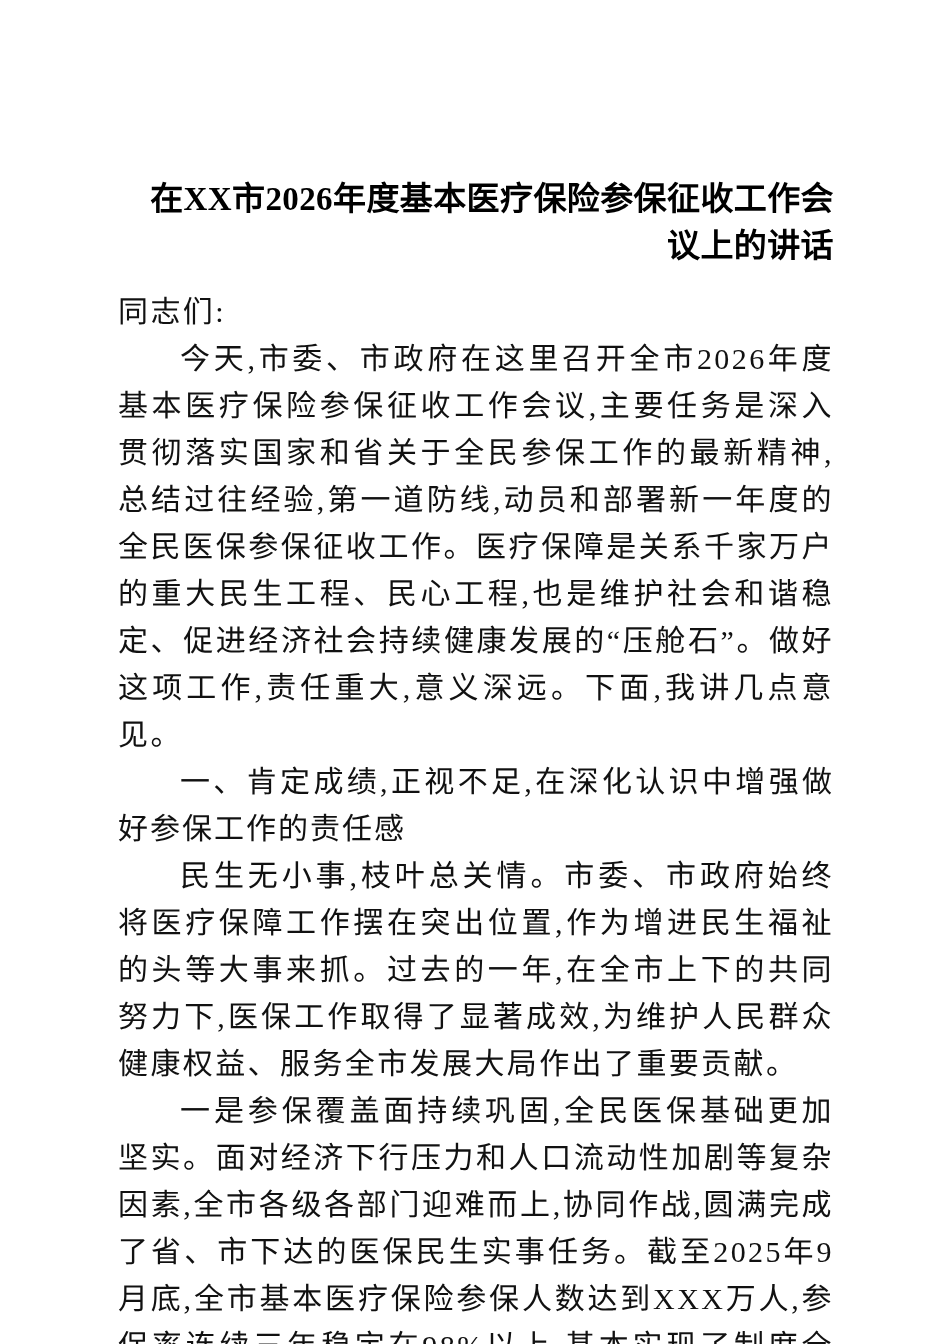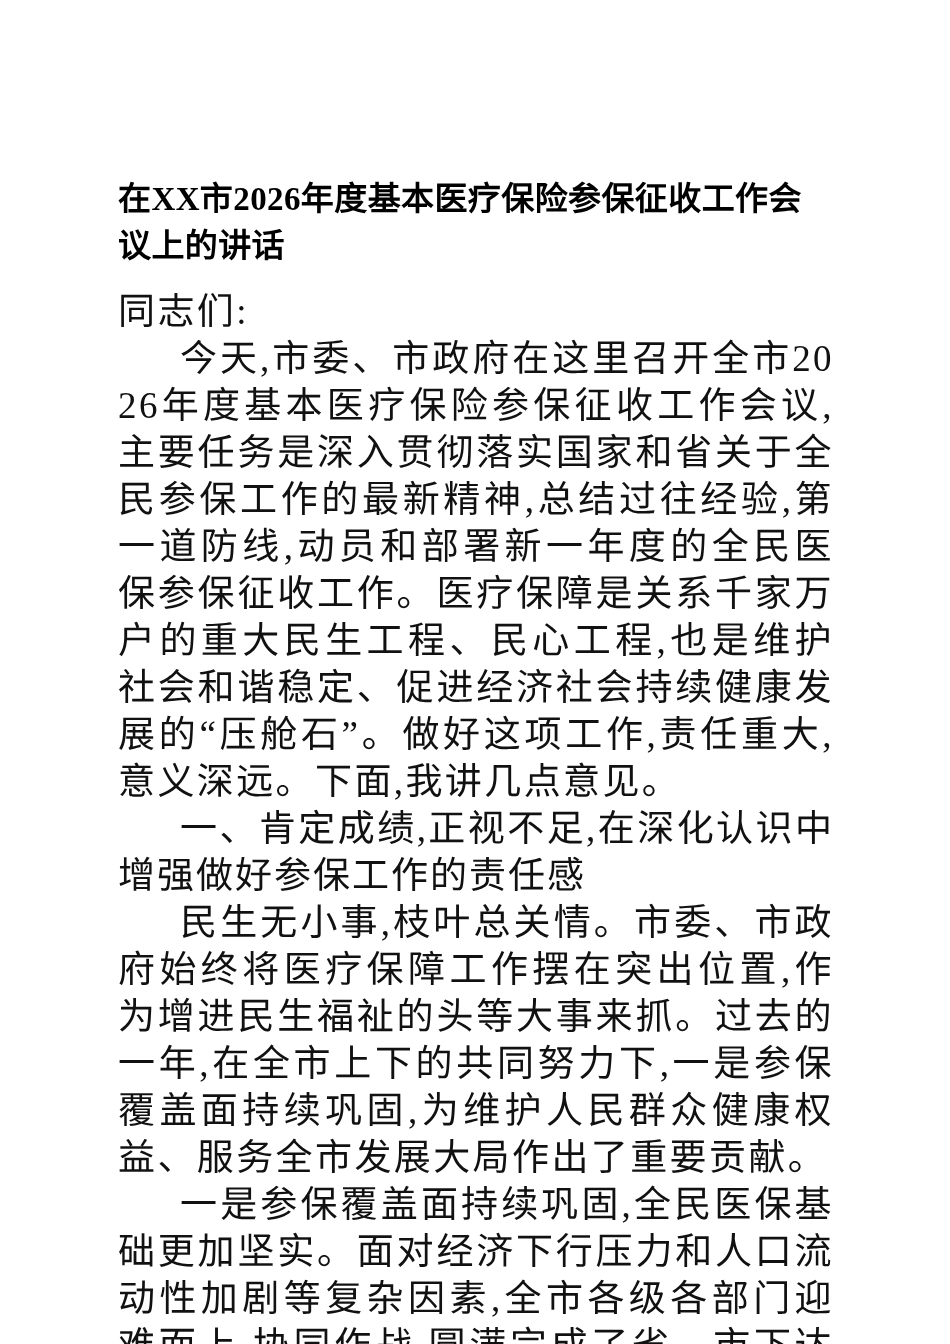--- a/index.html
+++ b/index.html
@@ -25,31 +25,31 @@
     top: 176px;
     width: 716px;
   }
 
   
   .doc-title {
     font-family: "Liberation Serif", "DejaVu Serif", serif;
     font-weight: bold;
     font-size: 33px;
     line-height: 47px;
-    text-align: left;
+    text-align: right;
     color: #000000;
     letter-spacing: 0.4px;
     margin: 0 0 18px 0;
     padding: 0;
   }
 
   
   .para {
     font-family: "Liberation Serif", "DejaVu Serif", serif;
-    font-size: 37px;
+    font-size: 30px;
     line-height: 47px;
     color: #111111;
     text-align: justify;
     text-justify: inter-ideograph;
     margin: 0;
     padding: 0;
     letter-spacing: 2.4px;
     word-break: break-all;
   }
 
@@ -75,19 +75,19 @@
   <div class="doc-body">
 
     <h1 class="doc-title">在XX市2026年度基本医疗保险参保征收工作会议上的讲话</h1>
 
     <p class="para noindent">同志们:</p>
 
     <p class="para indent">今天,市委、市政府在这里召开全市2026年度基本医疗保险参保征收工作会议,主要任务是深入贯彻落实国家和省关于全民参保工作的最新精神,总结过往经验,第一道防线,动员和部署新一年度的全民医保参保征收工作。医疗保障是关系千家万户的重大民生工程、民心工程,也是维护社会和谐稳定、促进经济社会持续健康发展的“压舱石”。做好这项工作,责任重大,意义深远。下面,我讲几点意见。</p>
 
     <p class="para heading">一、肯定成绩,正视不足,在深化认识中增强做好参保工作的责任感</p>
 
-    <p class="para indent">民生无小事,枝叶总关情。市委、市政府始终将医疗保障工作摆在突出位置,作为增进民生福祉的头等大事来抓。过去的一年,在全市上下的共同努力下,一是参保覆盖面持续巩固,为维护人民群众健康权益、服务全市发展大局作出了重要贡献。</p>
+    <p class="para indent">民生无小事,枝叶总关情。市委、市政府始终将医疗保障工作摆在突出位置,作为增进民生福祉的头等大事来抓。过去的一年,在全市上下的共同努力下,医保工作取得了显著成效,为维护人民群众健康权益、服务全市发展大局作出了重要贡献。</p>
 
     <p class="para indent">一是参保覆盖面持续巩固,全民医保基础更加坚实。面对经济下行压力和人口流动性加剧等复杂因素,全市各级各部门迎难而上,协同作战,圆满完成了省、市下达的医保民生实事任务。截至2025年9月底,全市基本医疗保险参保人数达到XXX万人,参保率连续三年稳定在98%以上,基本实现了制度全覆盖,织密扎牢了人民群众看病就医的“第一道防线”。这一成绩的</p>
 
   </div>
 
 </div>
 
 </body></html>

